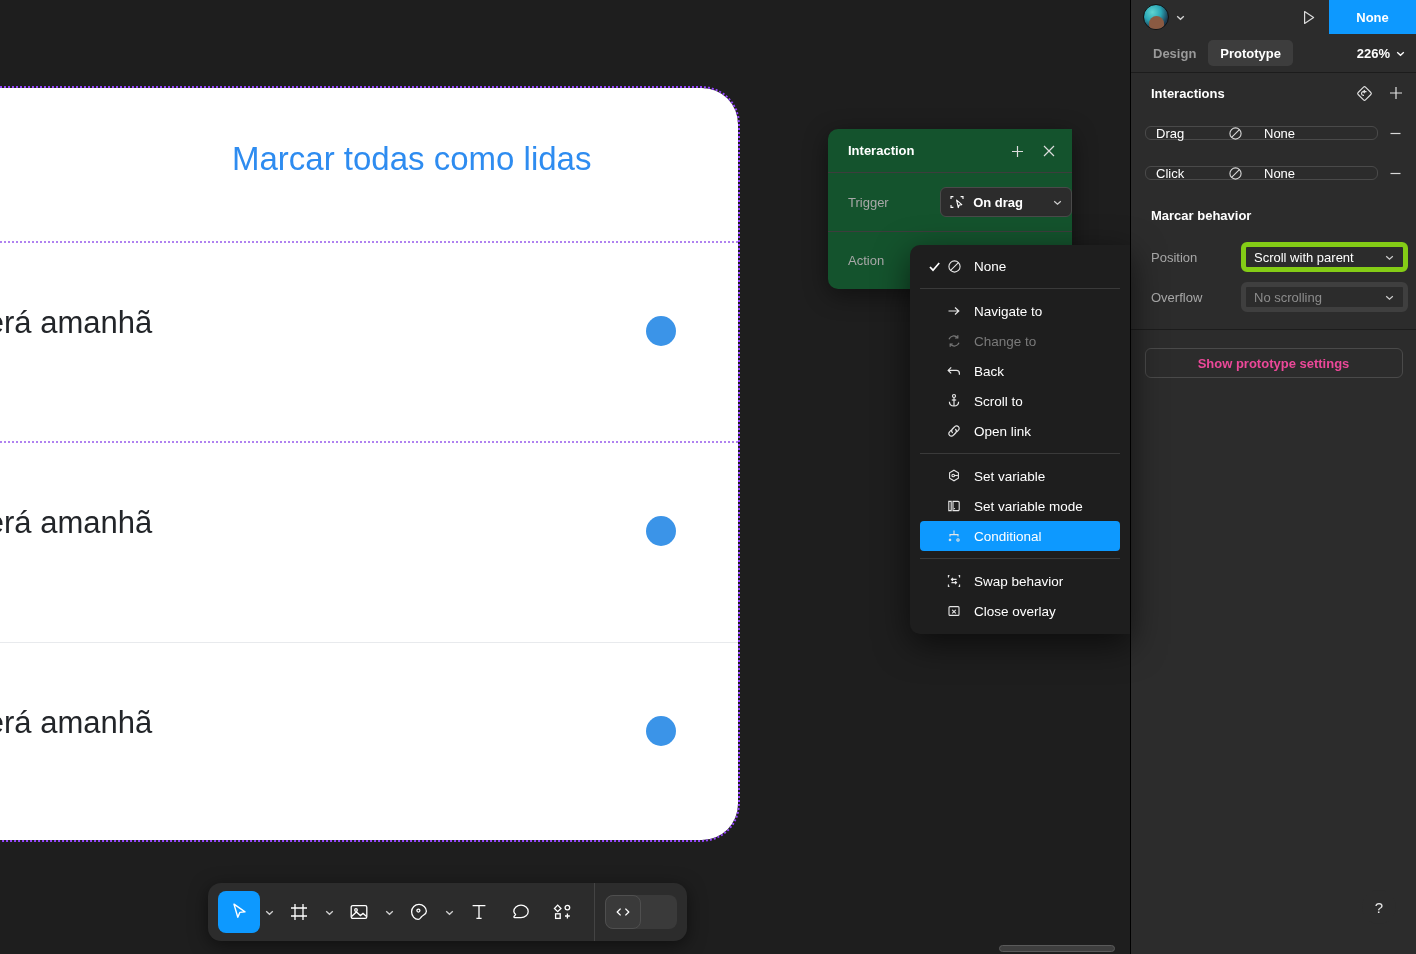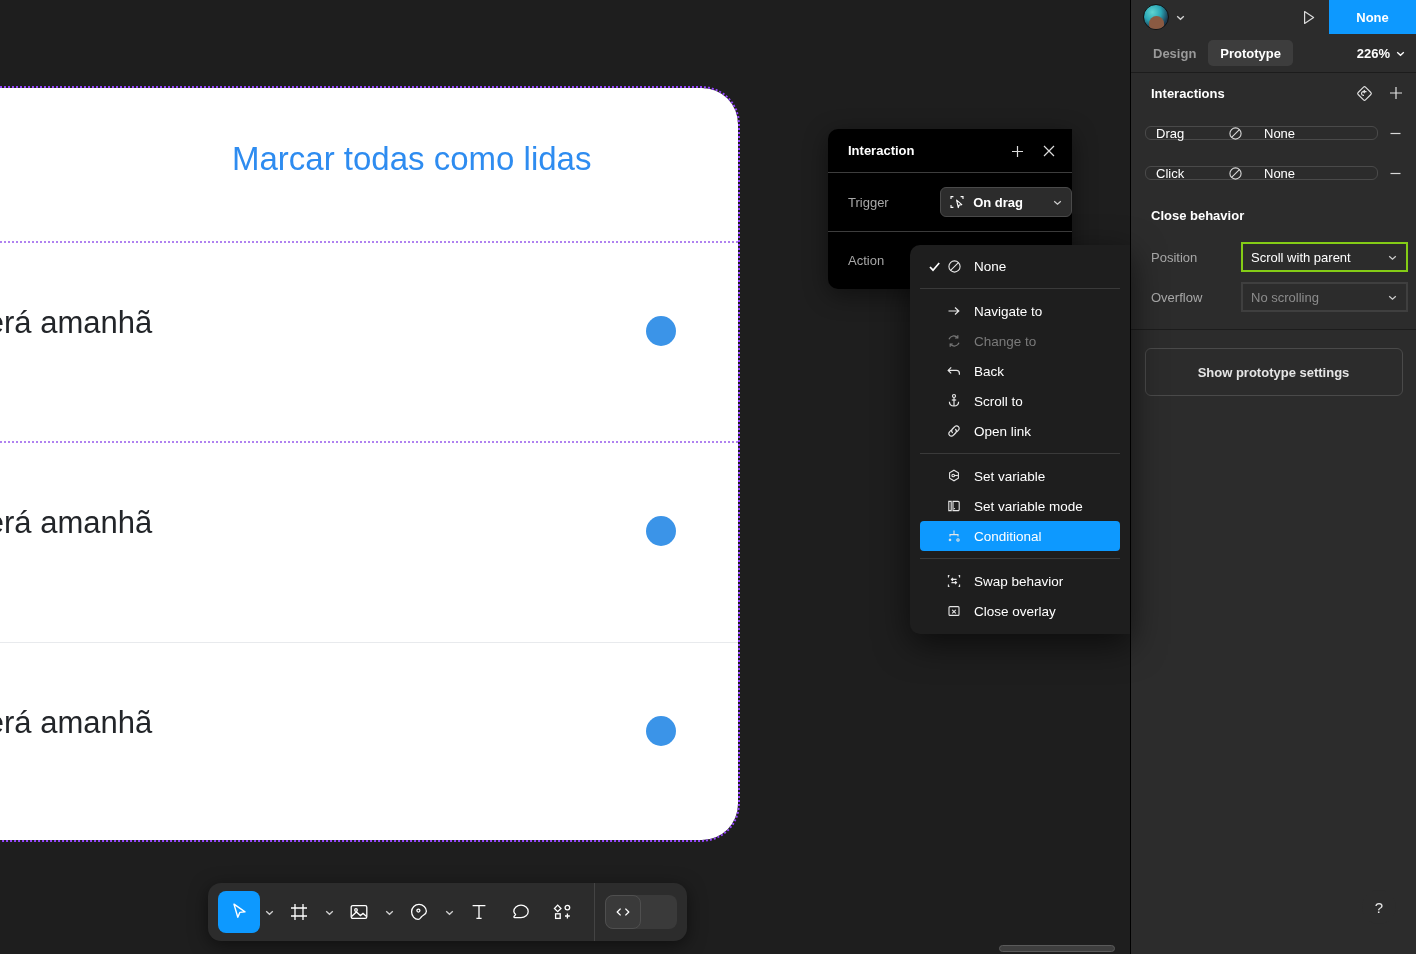--- a/index.html
+++ b/index.html
@@ -62,21 +62,21 @@
   .nc-dot {
     position: absolute; right: 62px; top: 73px;
     width: 30px; height: 30px; border-radius: 50%;
     background: #3b94e8;
   }
 
   
   #interaction-popup {
     position: absolute; left: 828px; top: 129px;
     width: 244px; height: 160px;
-    background: #000000;
+    background: #14532d;
     border-radius: 10px 0 0 10px;
     box-shadow: 0 6px 24px rgba(0,0,0,.45);
     color: #ffffff;
   }
   .ip-header {
     position: relative; height: 44px;
     border-bottom: 1px solid #3d3d3d;
     display: flex; align-items: center;
   }
   .ip-title { margin-left: 20px; font-size: 13px; font-weight: bold; color: #fff; }
@@ -180,32 +180,32 @@
   .int-chip .act { margin-left: 14px; }
   .int-minus { width: 34px; display: flex; align-items: center; justify-content: center; color: #d8d8d8; cursor: pointer; }
   .sb-subsection-title {
     height: 44px; display: flex; align-items: center; padding-left: 20px;
     font-size: 13px; font-weight: bold; color: #fff;
   }
   .fld-row { height: 40px; display: flex; align-items: center; padding-left: 20px; }
   .fld-label { width: 90px; font-size: 13px; color: #a8a8a8; }
   .fld-select {
     flex: 1; margin-right: 8px; height: 30px;
-    border: 2px solid #84cc16; border-radius: 0;
+    border: 5px solid #84cc16; border-radius: 6px;
     display: flex; align-items: center; padding: 0 8px;
     font-size: 13px; color: #ffffff; cursor: pointer;
   }
   .fld-select.muted { color: #8c8c8c; border-color: #3f3f3f; }
   .fld-select .chev { margin-left: auto; color: #cfcfcf; }
   .sb-hr { height: 1px; background: #1c1c1c; margin: 12px 0 0 0; }
   .proto-settings-btn {
-    margin: 18px auto 0 auto; width: 258px; height: 48px;
+    margin: 18px auto 0 auto; width: 258px; height: 30px;
     border: 1px solid #4a4a4a; border-radius: 6px;
     display: flex; align-items: center; justify-content: center;
-    font-size: 13px; font-weight: bold; color: #e5e5e5; cursor: pointer;
+    font-size: 13px; font-weight: bold; color: #ec4899; cursor: pointer;
   }
 
   
   #toolbar {
     position: absolute; left: 208px; top: 883px;
     height: 58px; background: #2c2c2c;
     border-radius: 13px;
     display: flex; align-items: center;
     padding: 0 10px;
     box-shadow: 0 4px 18px rgba(0,0,0,.5);
@@ -537,21 +537,21 @@
         </span>
         <span class="act">None</span>
       </div>
       <div class="int-minus">
         <svg width="15" height="15" viewBox="0 0 15 15">
             <path d="M2.5 7.5h10" stroke="currentColor" stroke-width="1.2"></path>
           </svg>
       </div>
     </div>
 
-    <div class="sb-subsection-title">Close behavior</div>
+    <div class="sb-subsection-title">Marcar behavior</div>
 
     <div class="fld-row">
       <div class="fld-label">Position</div>
       <div class="fld-select">
         <span>Scroll with parent</span>
         <span class="chev">
           <svg width="11" height="11" viewBox="0 0 11 11">
               <path d="M2.2 4.2L5.5 7.3l3.3-3.1" stroke="currentColor" fill="none" stroke-width="1.2"></path>
             </svg>
         </span>

